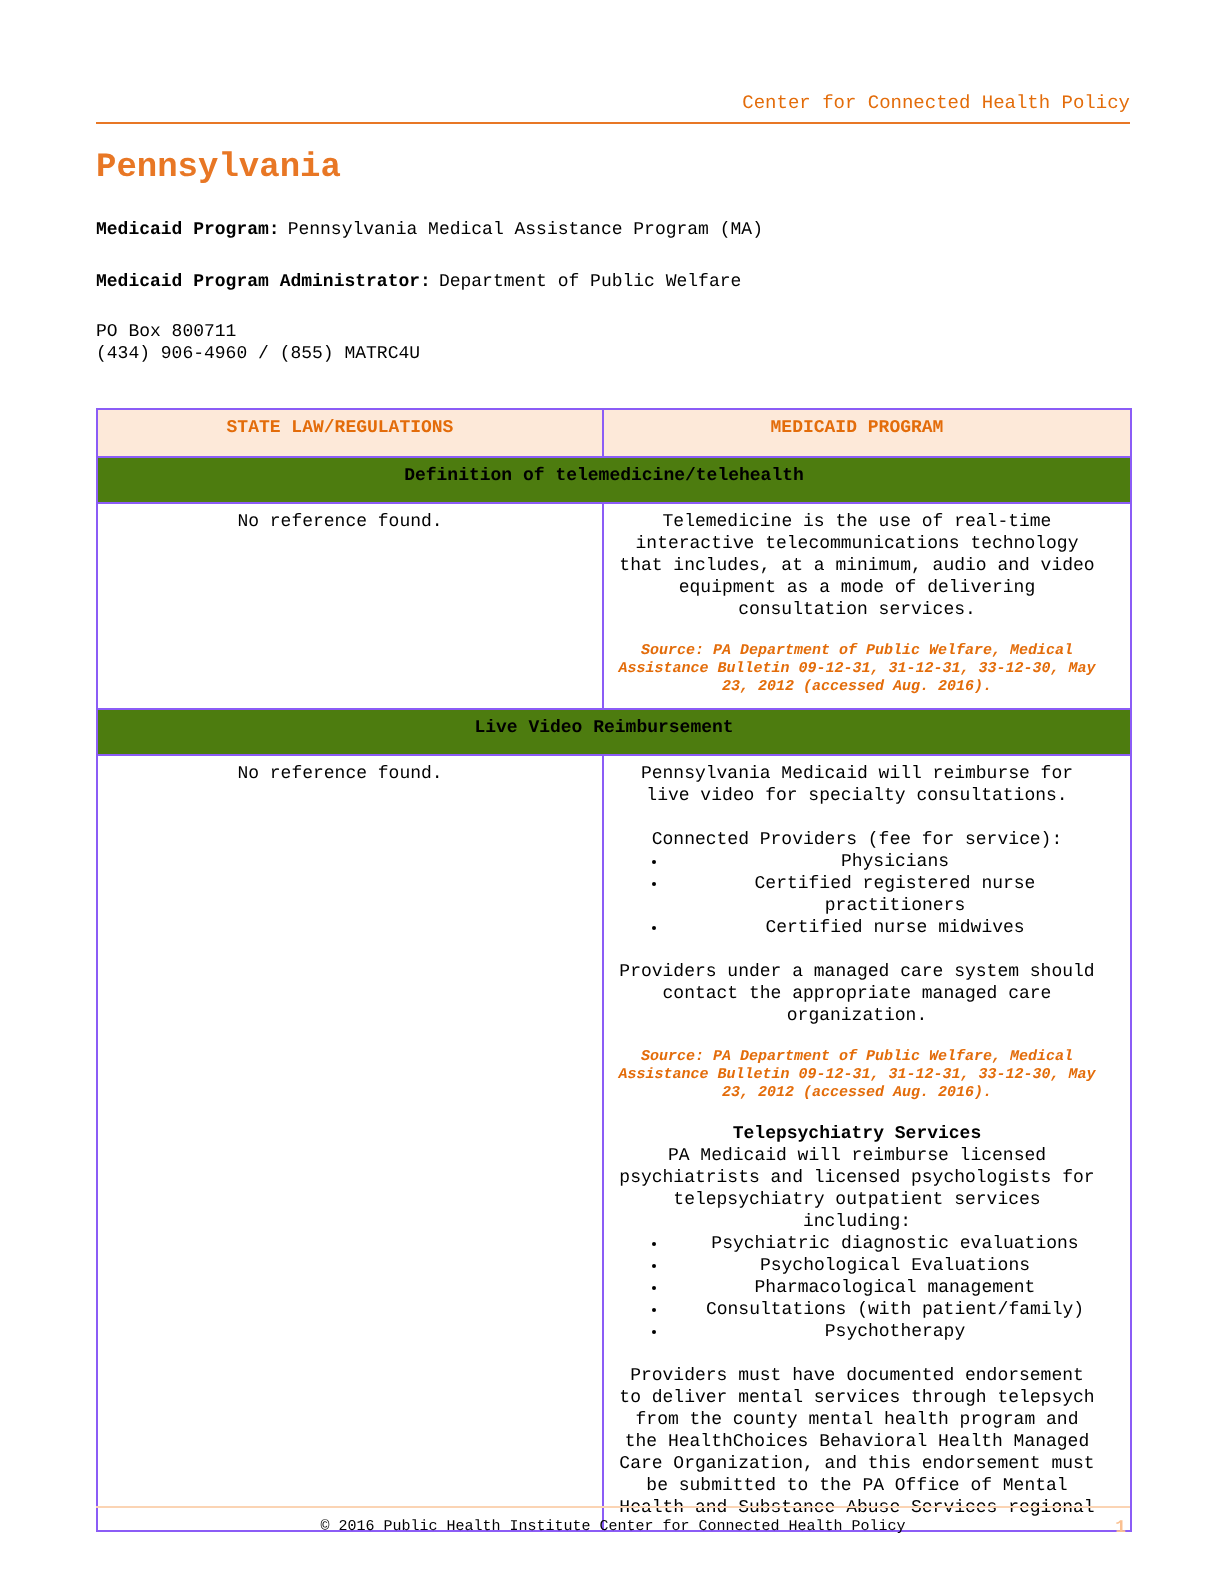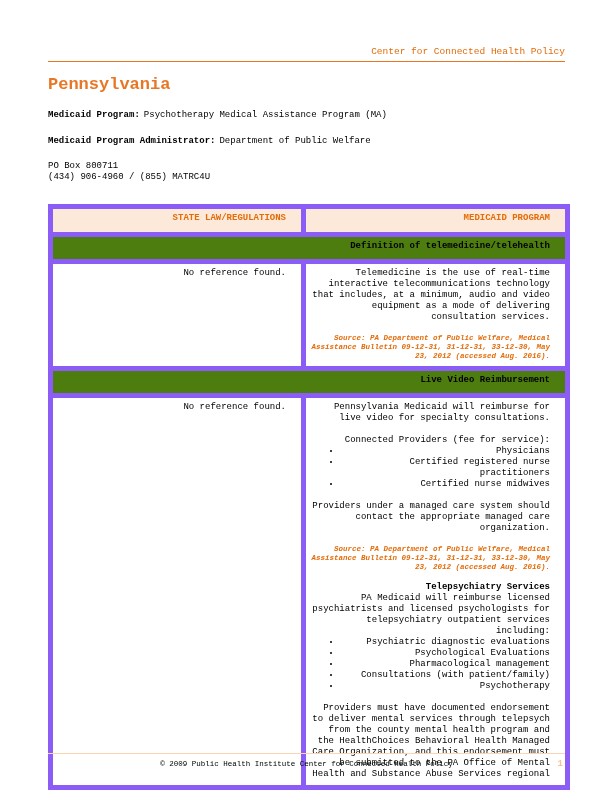--- a/index.html
+++ b/index.html
@@ -40,25 +40,25 @@
     cursor:pointer;
   }
   
   table.policy{
     margin-top:21px;
     width:517px;
     border-collapse:collapse;
     table-layout:fixed;
   }
   table.policy td,table.policy th{
-    border:5px solid #8b5cf6;
+    border:1px solid #8b5cf6;
     vertical-align:top;
     padding:4px 15px 5px 5px;
     font-size:9px;line-height:11px;
-    text-align:right;
+    text-align:center;
   }
   col.c1{width:253px;}
   col.c2{width:264px;}
   th.colhead{
     background:#FDE9D9;
     color:#E36C0A;
     font-weight:bold;
     height:14px;
   }
   td.sectionrow{
@@ -102,21 +102,21 @@
 <body>
 
 <div class="page">
   <div class="content">
 
     <div class="brand-row">Center for Connected Health Policy</div>
 
     <div class="doc-title">Pennsylvania</div>
 
     <div class="intro-line">
-      <span class="label">Medicaid Program:</span><span class="value">Psychotherapy Medical Assistance Program (MA)</span>
+      <span class="label">Medicaid Program:</span><span class="value">Pennsylvania Medical Assistance Program (MA)</span>
     </div>
 
     <div class="intro-line">
       <span class="label">Medicaid Program Administrator:</span><span class="value">Department of Public Welfare</span>
     </div>
 
     <div class="rtrc-block">
       <div>PO Box 800711</div>
       <div>(434) 906-4960 / (855) MATRC4U</div>
     </div>
@@ -172,16 +172,16 @@
             <li>Psychotherapy</li>
           </ul>
           <div class="para tight">Providers must have documented endorsement to deliver mental services through telepsych from the county mental health program and the HealthChoices Behavioral Health Managed Care Organization, and this endorsement must be submitted to the PA Office of Mental Health and Substance Abuse Services regional</div>
         </td>
       </tr>
     </tbody>
       </table>
   </div>
 
   <div class="footer">
-    <span class="copyright">© 2009 Public Health Institute Center for Connected Health Policy</span>
+    <span class="copyright">© 2016 Public Health Institute Center for Connected Health Policy</span>
     <span class="pagenum">1</span>
   </div>
 </div>
 
 </body></html>

